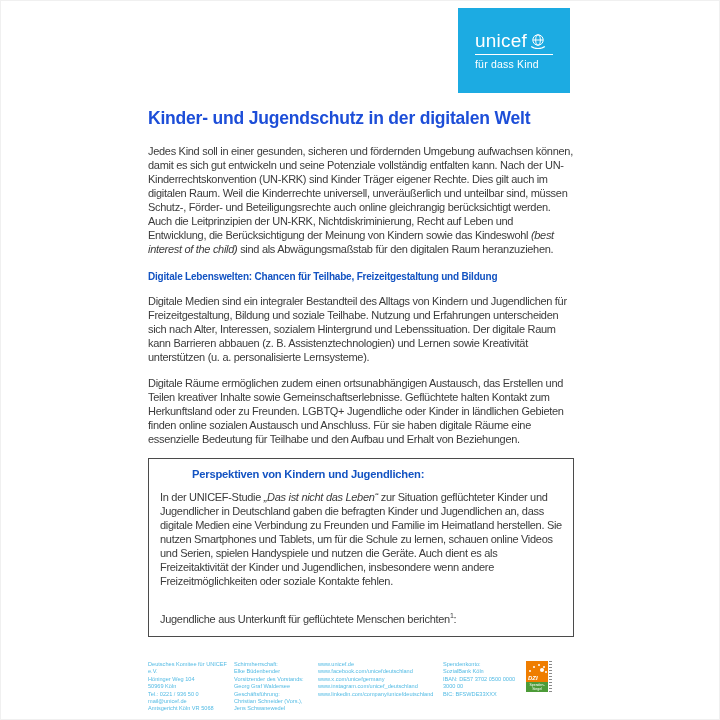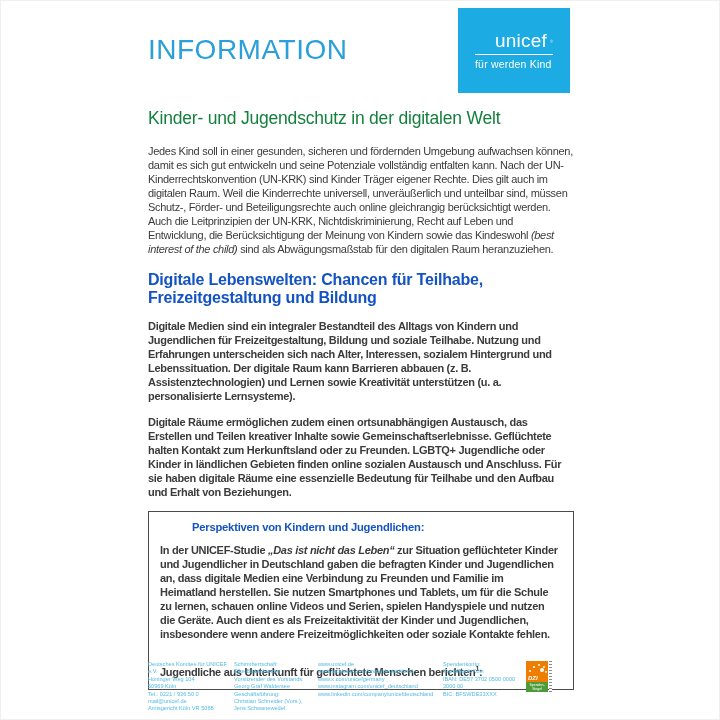--- a/index.html
+++ b/index.html
@@ -21,41 +21,41 @@
     font-size:28px;font-weight:300;letter-spacing:0.5px;
     color:#2b9fd9;
   }
   .logo-box{
     position:absolute;left:458px;top:8px;width:112px;height:85px;
     background:#1cabe2;color:#ffffff;
     display:flex;flex-direction:column;align-items:center;justify-content:center;
   }
   .logo-inner{width:78px;}
   .logo-brand-row{display:flex;align-items:center;gap:3px;}
-  .logo-brand{font-size:19px;font-weight:500;letter-spacing:0.2px;line-height:1;margin-left:20px;}
+  .logo-brand{font-size:19px;font-weight:500;letter-spacing:0.2px;line-height:1;}
   .logo-globe{width:16px;height:16px;}
   .logo-divider{height:1px;background:#ffffff;margin:4px 0 3px 0;}
   .logo-tagline{font-size:10.5px;font-weight:400;letter-spacing:0.2px;}
   
   .content{
     position:absolute;left:148px;top:108px;width:426px;
   }
   .doc-title{
     margin:0 0 15px 0;
-    font-size:17.5px;font-weight:400;color:#15803d;
+    font-size:17.5px;font-weight:700;color:#1d4ed8;
     letter-spacing:-0.2px;
   }
-  p{margin:0;font-weight:bold;}
+  p{margin:0;}
   .body-text{
     font-size:11px;line-height:14px;letter-spacing:-0.3px;
     color:#3b3b3b;
   }
   .intro{font-weight:400;margin-bottom:15px;}
   .section-heading{
-    font-size:16px;font-weight:700;color:#1353c2;letter-spacing:-0.2px;
+    font-size:10px;font-weight:700;color:#1353c2;letter-spacing:-0.2px;
     margin:0 0 12px 0;
   }
   .para{margin-bottom:12px;}
   .italic{font-style:italic;}
   
   .perspectives-box{
     border:1px solid #4b4b4b;
     padding:9px 11px 10px 11px;
     margin-top:2px;
   }
@@ -98,37 +98,36 @@
   .seal-side{
     position:absolute;left:23px;top:0;width:3px;height:31px;
     background:repeating-linear-gradient(to bottom,#8a8a8a 0 1px,#ffffff 1px 3px);
   }
 </style>
 </head>
 <body>
 
 <div class="page">
 
-  <div class="kicker">INFORMATION</div>
 
   <div class="logo-box">
     <div class="logo-inner">
       <div class="logo-brand-row">
         <span class="logo-brand">unicef</span>
         <svg class="logo-globe" viewBox="0 0 16 16">
           <g fill="none" stroke="#ffffff" stroke-width="1">
             <circle cx="8" cy="7" r="5.2"></circle>
             <ellipse cx="8" cy="7" rx="2.3" ry="5.2"></ellipse>
             <path d="M2.9 7 H13.1"></path>
             <path d="M1.2 13.5 Q4 15.6 8 15.6 Q12 15.6 14.8 13.5" stroke-width="1.2"></path>
           </g>
         </svg>
       </div>
       <div class="logo-divider"></div>
-      <div class="logo-tagline">für werden Kind</div>
+      <div class="logo-tagline">für dass Kind</div>
     </div>
   </div>
 
   <div class="content">
 
     <h1 class="doc-title">Kinder- und Jugendschutz in der digitalen Welt</h1>
 
     <p class="body-text intro"><span>Jedes Kind soll in einer gesunden, sicheren und fördernden Umgebung aufwachsen können, damit es sich gut entwickeln und seine Potenziale vollständig entfalten kann. Nach der UN-Kinderrechtskonvention (UN-KRK) sind Kinder Träger eigener Rechte. Dies gilt auch im digitalen Raum. Weil die Kinderrechte universell, unveräußerlich und unteilbar sind, müssen Schutz-, Förder- und Beteiligungsrechte auch online gleichrangig berücksichtigt werden. Auch die Leitprinzipien der UN-KRK, Nichtdiskriminierung, Recht auf Leben und Entwicklung, die Berücksichtigung der Meinung von Kindern sowie das Kindeswohl </span><span class="italic">(best interest of the child)</span><span> sind als Abwägungsmaßstab für den digitalen Raum heranzuziehen.</span></p>
 
     <h2 class="section-heading">Digitale Lebenswelten: Chancen für Teilhabe, Freizeitgestaltung und Bildung</h2>

